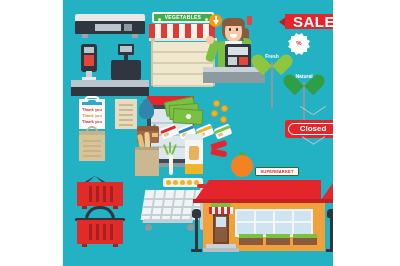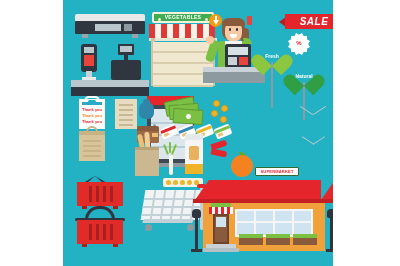--- a/index.html
+++ b/index.html
@@ -67,21 +67,21 @@
   
   .ctr-top{left:140px;top:67px;width:62px;height:5px;background:#c9d2d6;}
   .ctr-bd{left:140px;top:72px;width:62px;height:11px;background:#8d9aa0;}
   .pos-b{left:162px;top:44px;width:26px;height:24px;background:#2f3640;border-radius:2px;}
   .pos-s{left:165px;top:47px;width:20px;height:8px;background:#d8e2e6;}
   .pos-k{left:165px;top:57px;width:9px;height:8px;background:#c9d2d6;}
   .pos-r{left:176px;top:57px;width:9px;height:8px;background:#e7453c;}
 
   
   .sale{left:222px;top:14px;width:58px;height:15px;background:#e4262c;}
-  .sale .lbl{color:#fff;font-size:10px;line-height:15px;letter-spacing:.5px;font-style:italic;}
+  .sale .lbl{color:#fff;font-size:15px;line-height:15px;letter-spacing:.5px;}
   .sale-l{left:216px;top:17px;width:0;height:0;border-top:5px solid transparent;border-bottom:5px solid transparent;border-right:7px solid #b81f24;}
 
   
   .burst{left:228px;top:36px;width:16px;height:16px;}
   .burst .s{position:absolute;left:0;top:0;width:16px;height:16px;background:#ffffff;}
   .burst .s:nth-child(2){transform:rotate(30deg);}
   .burst .s:nth-child(3){transform:rotate(60deg);}
   .burst .lbl{position:absolute;left:0;top:4px;width:16px;color:#e4262c;font-size:6px;z-index:3;}
 
   
@@ -376,20 +376,24 @@
         <u style="background:#f0b429"></u>
         <b></b>
       </div>
     <div class="card" style="left:152px;top:126px;">
         <u style="background:#7cc043"></u>
         <b></b>
       </div>
 
     <div class="abs hang-str" style="left:236px;top:110px;width:15px;transform:rotate(33deg);"></div>
     <div class="abs hang-str" style="left:249px;top:110px;width:15px;transform:rotate(-33deg);"></div>
+    <div class="sgn closed">
+      <div class="inner"></div>
+      <div class="lbl">Closed</div>
+    </div>
     <div class="abs hang-str" style="left:238px;top:140px;width:14px;transform:rotate(33deg);"></div>
     <div class="abs hang-str" style="left:249px;top:140px;width:14px;transform:rotate(-33deg);"></div>
 
     <div class="abs bread"></div>
     <div class="abs bread2"></div>
     <div class="abs gbag-t"></div>
     <div class="abs gbag"></div>
 
     <div class="abs leek-l" style="left:102px;top:144px;transform:rotate(-22deg);"></div>
     <div class="abs leek-l" style="left:106px;top:142px;"></div>

